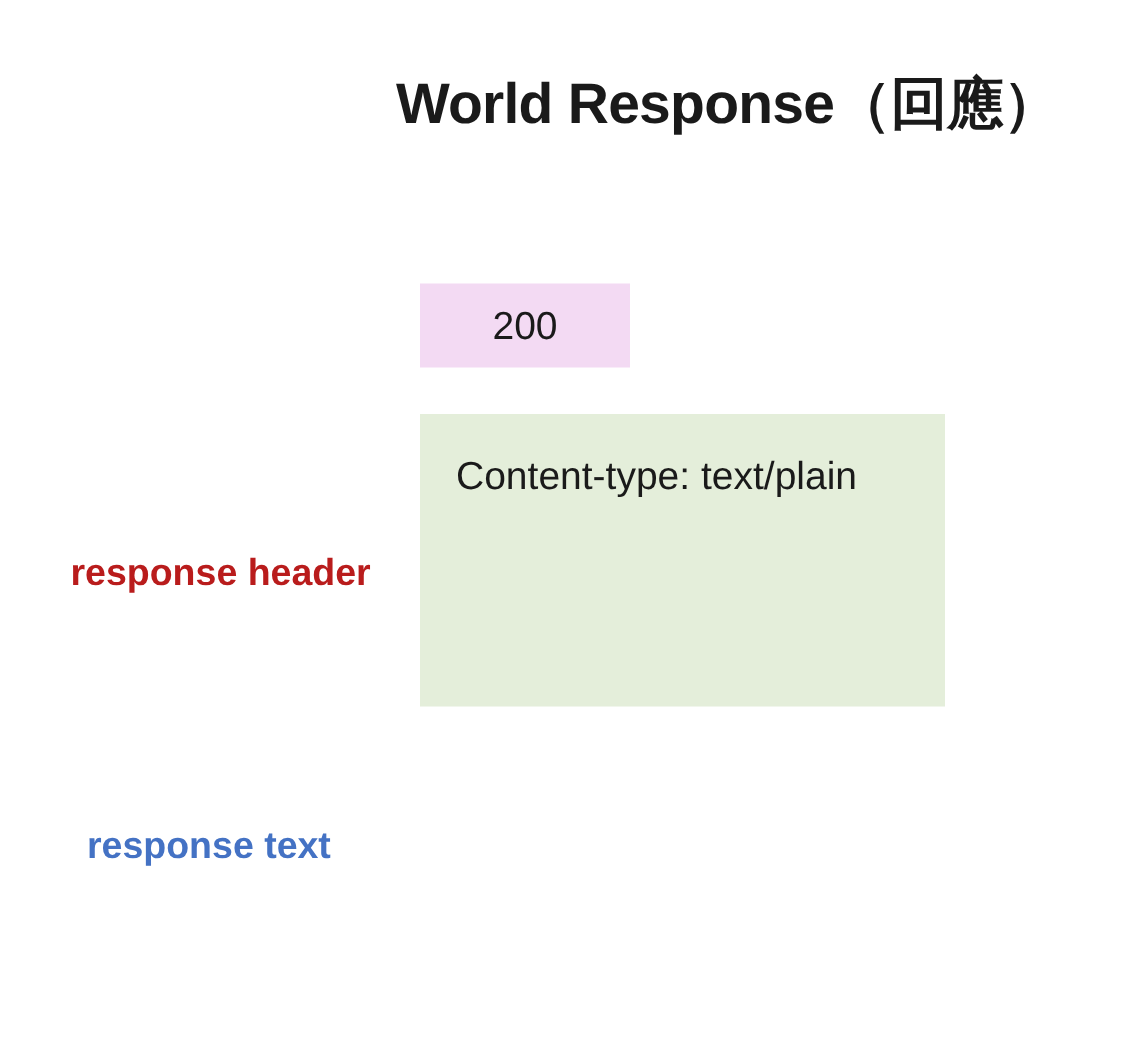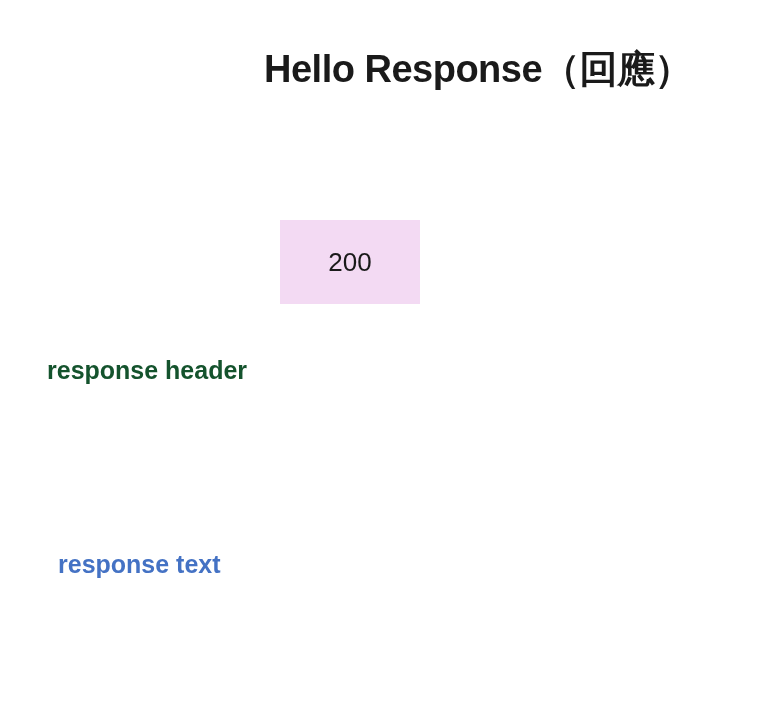--- a/index.html
+++ b/index.html
@@ -35,48 +35,51 @@
   .status-label { left: 247px; top: 155px; }
   .header-label { left: 47px;  top: 356px; }
   .body-label   { left: 58px;  top: 550px; }
   .box {
     position: absolute;
     color: #1a1a1a;
     font-size: 26px;
     box-sizing: border-box;
   }
   .status-box {
-    left: 280px; top: 220px;
-    width: 140px; height: 84px;
+    left: 280px; top: 189px;
+    width: 140px; height: 56px;
     display: flex;
     align-items: center;
     justify-content: center;
   }
   .header-box {
     left: 280px; top: 276px;
     width: 350px; height: 195px;
     padding: 26px 0 0 24px;
   }
   .body-box {
     left: 280px; top: 471px;
     width: 350px; height: 195px;
     padding: 30px 0 0 25px;
   }
 </style>
 </head>
 <body>
 
 <div class="canvas">
 
-  <h1 class="title" style="color: rgb(26, 26, 26);">Hello Response（回應）</h1>
+  <h1 class="title" style="color: rgb(26, 26, 26);">World Response（回應）</h1>
 
 
   <div class="box status-box" style="background-color: rgb(243, 218, 243);">
     <span>200</span>
   </div>
 
-  <div class="label header-label" style="color: #14532d;">response header</div>
+  <div class="label header-label" style="color: #b91c1c; margin-top: 12px;">response header</div>
 
+  <div class="box header-box" style="background-color: rgb(228, 238, 218);">
+    <span>Content-type: text/plain</span>
+  </div>
 
   <div class="label body-label" style="color: rgb(68, 114, 196);">response text</div>
 
 
 </div>
 
 </body></html>

